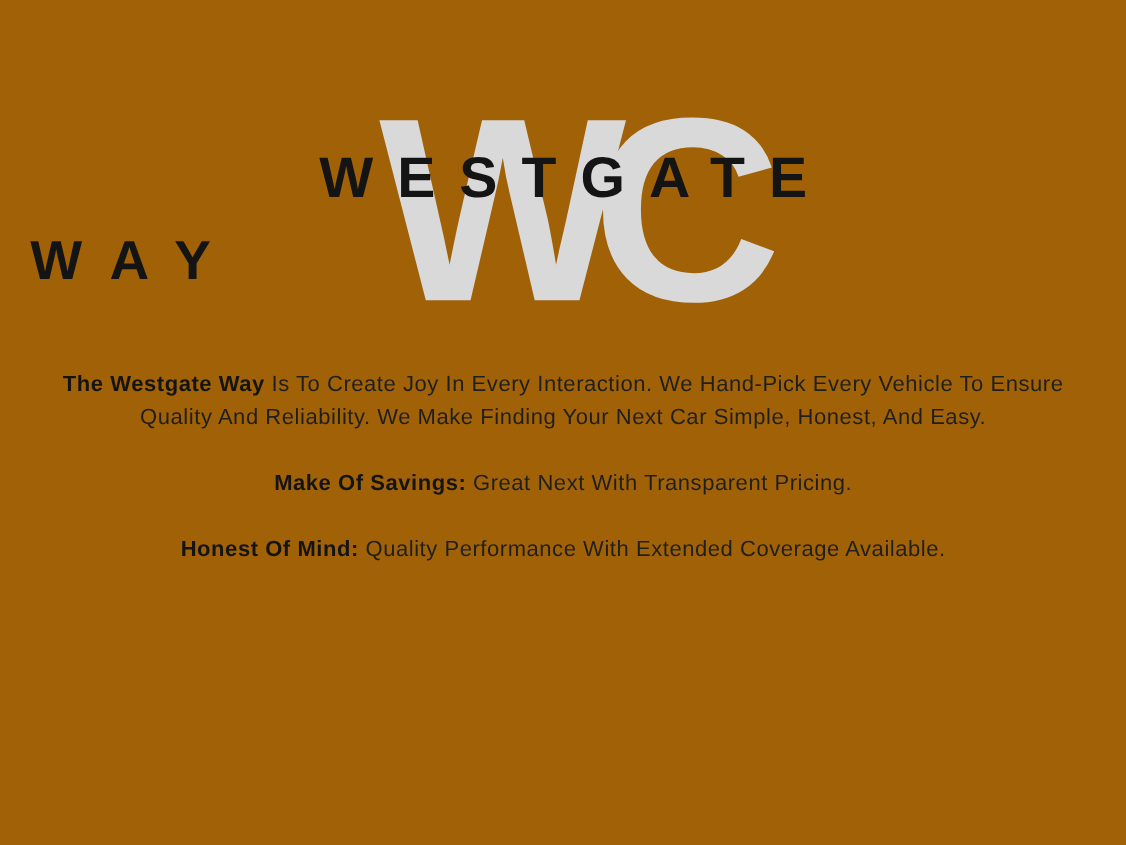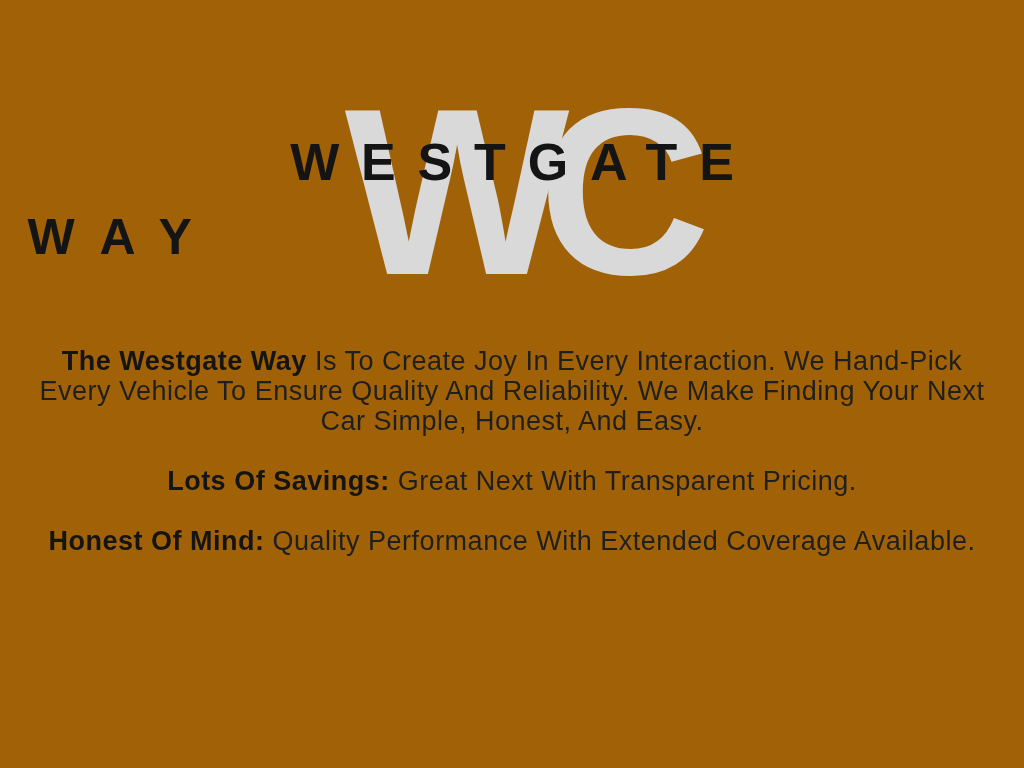--- a/index.html
+++ b/index.html
@@ -70,22 +70,22 @@
   .copy {
     position: absolute;
     top: 330px;
     left: 50%;
     transform: translateX(-50%);
     width: 950px;
     text-align: center;
     color: #1f1f1f;
   }
   .copy p {
-    margin: 16px 0 30px 0;
-    font-size: 27px;
+    margin: 4px 0 30px 0;
+    font-size: 20px;
     line-height: 30px;
     letter-spacing: 0.5px;
     font-weight: 400;
   }
   .copy p .lead {
     font-weight: 700;
     color: #141414;
   }
 </style>
 </head>
@@ -96,18 +96,18 @@
   <div class="logo-section">
     <div class="watermark">WC</div>
     <div class="logo-line1">WESTGATE</div>
     <div class="logo-line2">WAY</div>
   </div>
 
   <div class="copy">
     <p><span class="lead">The Westgate Way</span><span> Is To Create Joy In Every Interaction. We Hand-Pick Every Vehicle To Ensure Quality And Reliability. We Make Finding Your Next Car Simple, Honest, And Easy.</span></p>
 
 
-    <p><span class="lead">Lots Of Savings:</span><span> Great Next With Transparent Pricing.</span></p>
+    <p><span class="lead">Make Of Savings:</span><span> Great Next With Transparent Pricing.</span></p>
 
     <p><span class="lead">Honest Of Mind:</span><span> Quality Performance With Extended Coverage Available.</span></p>
   </div>
 
 </div>
 
 </body></html>

